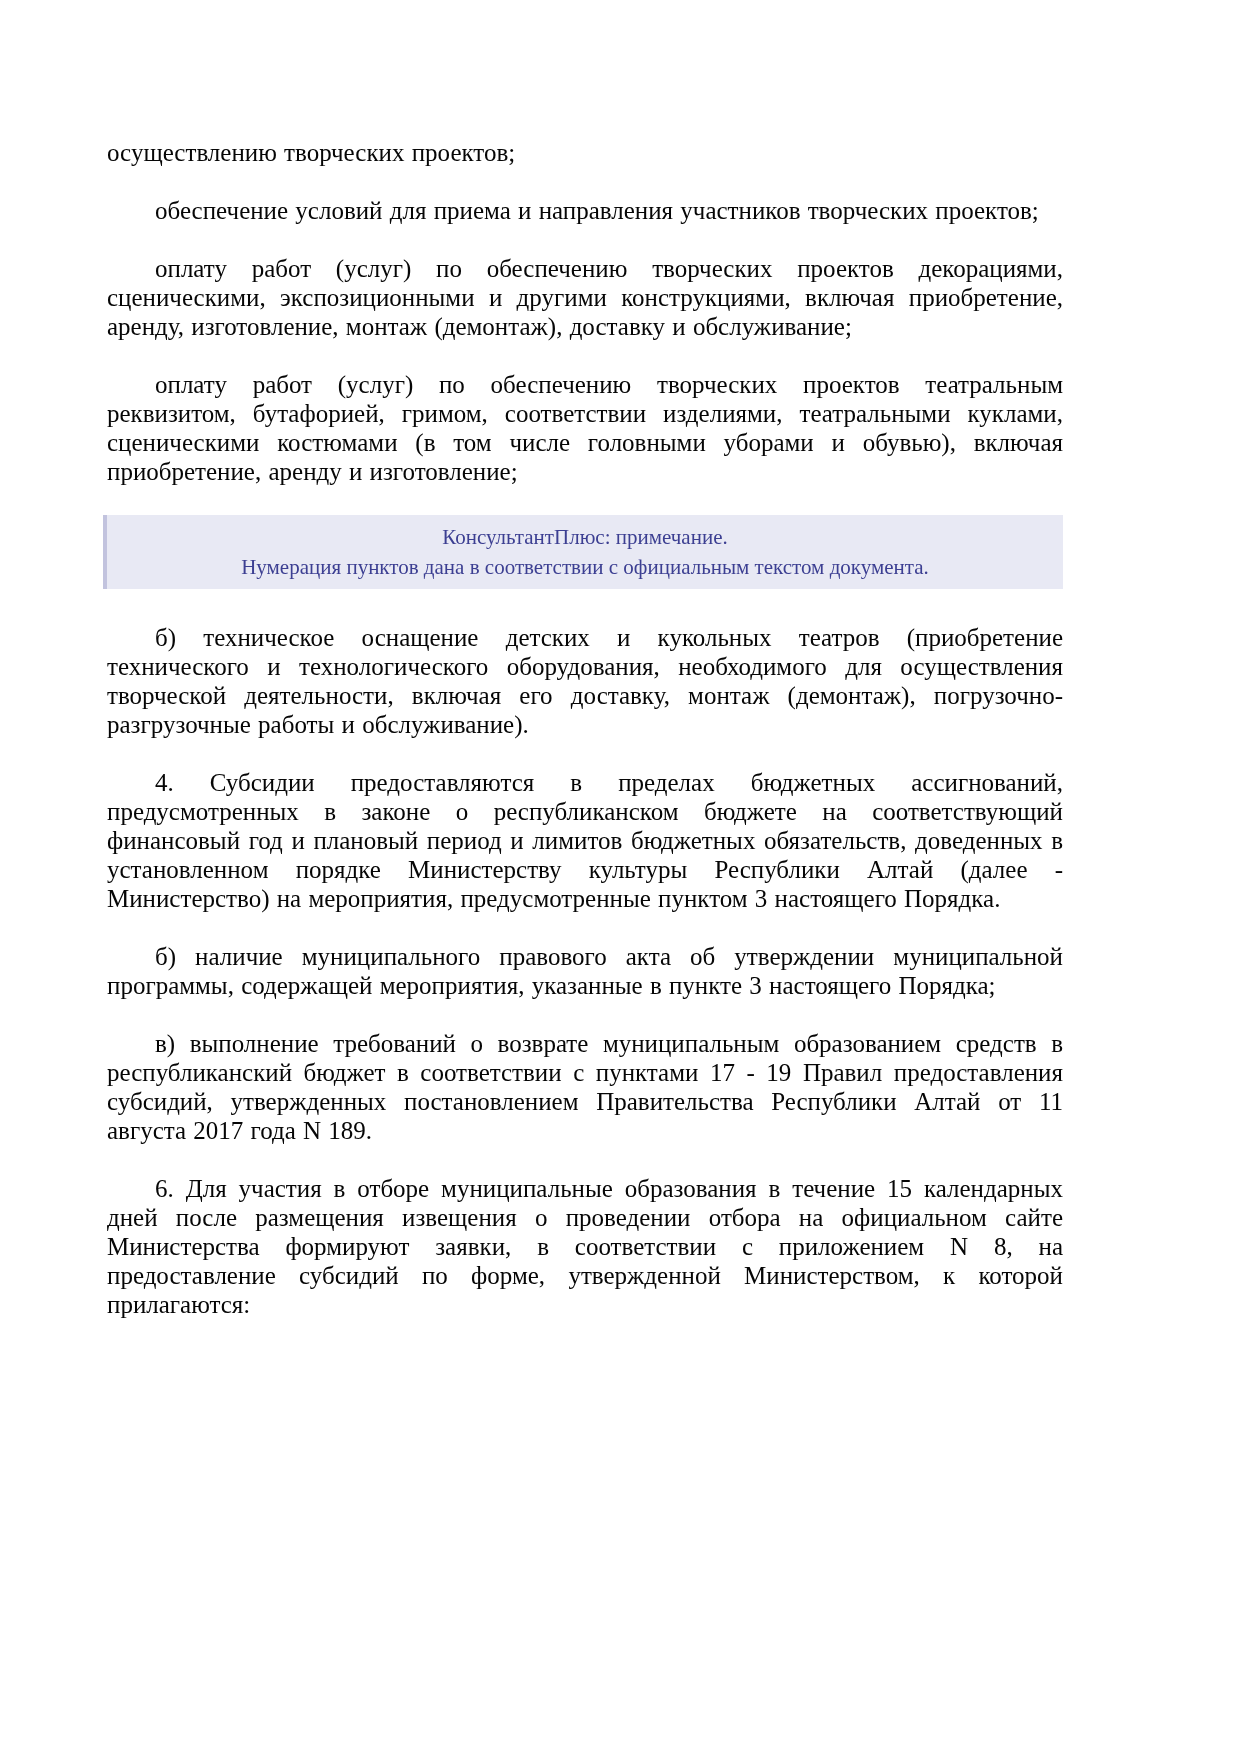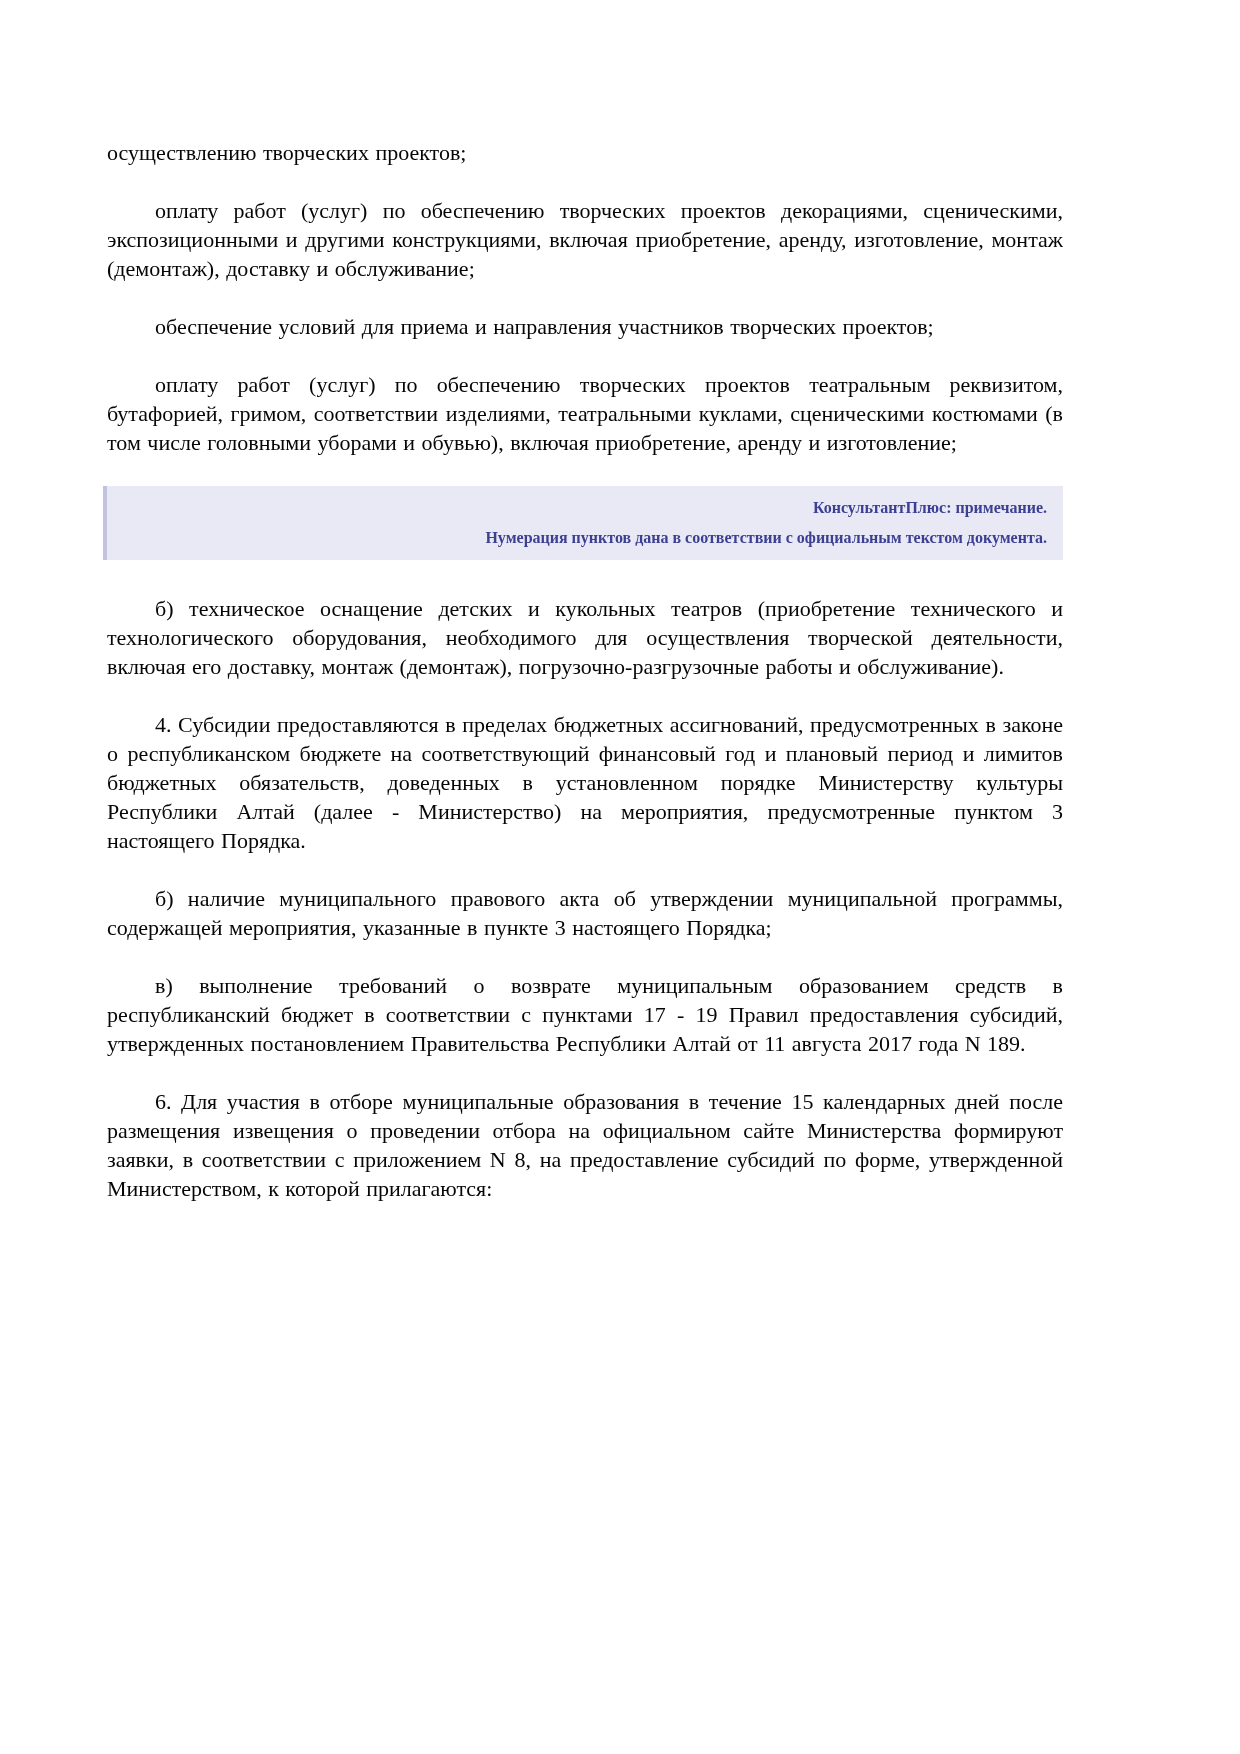--- a/index.html
+++ b/index.html
@@ -15,52 +15,51 @@
     box-sizing: border-box;
   }
   .page {
     box-sizing: border-box;
     width: 1240px;
     min-height: 1754px;
     padding: 138px 177px 60px 107px;
   }
   p.doc {
     margin: 0 0 29px 0;
-    font-size: 22px;
+    font-size: 25px;
     line-height: 29px;
     text-align: justify;
     text-indent: 48px;
     word-spacing: 1px;
   }
   p.doc.no-indent {
     text-indent: 0;
   }
   .note {
     box-sizing: border-box;
     margin: 14px 0 34px -4px;
     padding: 7px 16px 7px 16px;
     background: #e8e9f4;
     border-left: 4px solid #c2c3de;
     color: #3c3f92;
   }
   .note-line {
-    font-size: 16px;
+    font-size: 21px;
     line-height: 30px;
-    text-align: right;
-    font-weight: bold;
+    text-align: center;
   }
 </style>
 </head>
 <body>
 
 <div class="page">
 
   <p class="doc no-indent">осуществлению творческих проектов;</p>
+  <p class="doc">обеспечение условий для приема и направления участников творческих проектов;</p>
   <p class="doc">оплату работ (услуг) по обеспечению творческих проектов декорациями, сценическими, экспозиционными и другими конструкциями, включая приобретение, аренду, изготовление, монтаж (демонтаж), доставку и обслуживание;</p>
-  <p class="doc">обеспечение условий для приема и направления участников творческих проектов;</p>
   <p class="doc">оплату работ (услуг) по обеспечению творческих проектов театральным реквизитом, бутафорией, гримом, соответствии изделиями, театральными куклами, сценическими костюмами (в том числе головными уборами и обувью), включая приобретение, аренду и изготовление;</p>
 
   <div class="note">
     <div class="note-line">КонсультантПлюс: примечание.</div>
     <div class="note-line">Нумерация пунктов дана в соответствии с официальным текстом документа.</div>
   </div>
 
   <p class="doc">б) техническое оснащение детских и кукольных театров (приобретение технического и технологического оборудования, необходимого для осуществления творческой деятельности, включая его доставку, монтаж (демонтаж), погрузочно-разгрузочные работы и обслуживание).</p>
   <p class="doc">4. Субсидии предоставляются в пределах бюджетных ассигнований, предусмотренных в законе о республиканском бюджете на соответствующий финансовый год и плановый период и лимитов бюджетных обязательств, доведенных в установленном порядке Министерству культуры Республики Алтай (далее - Министерство) на мероприятия, предусмотренные пунктом 3 настоящего Порядка.</p>
   <p class="doc">б) наличие муниципального правового акта об утверждении муниципальной программы, содержащей мероприятия, указанные в пункте 3 настоящего Порядка;</p>

